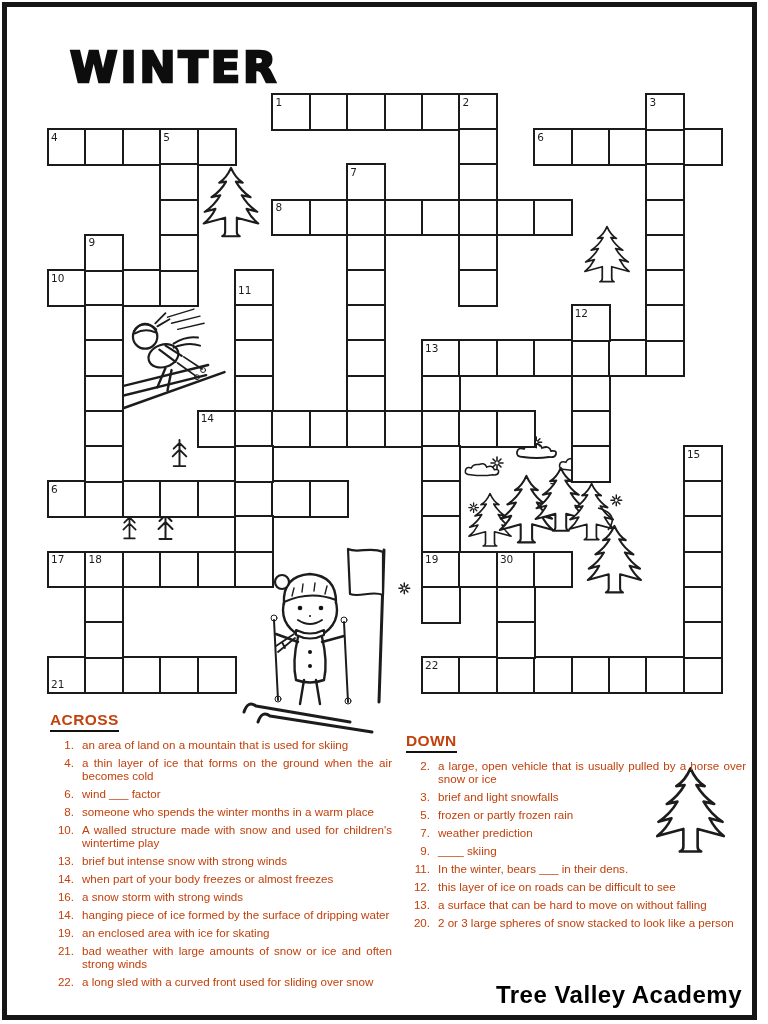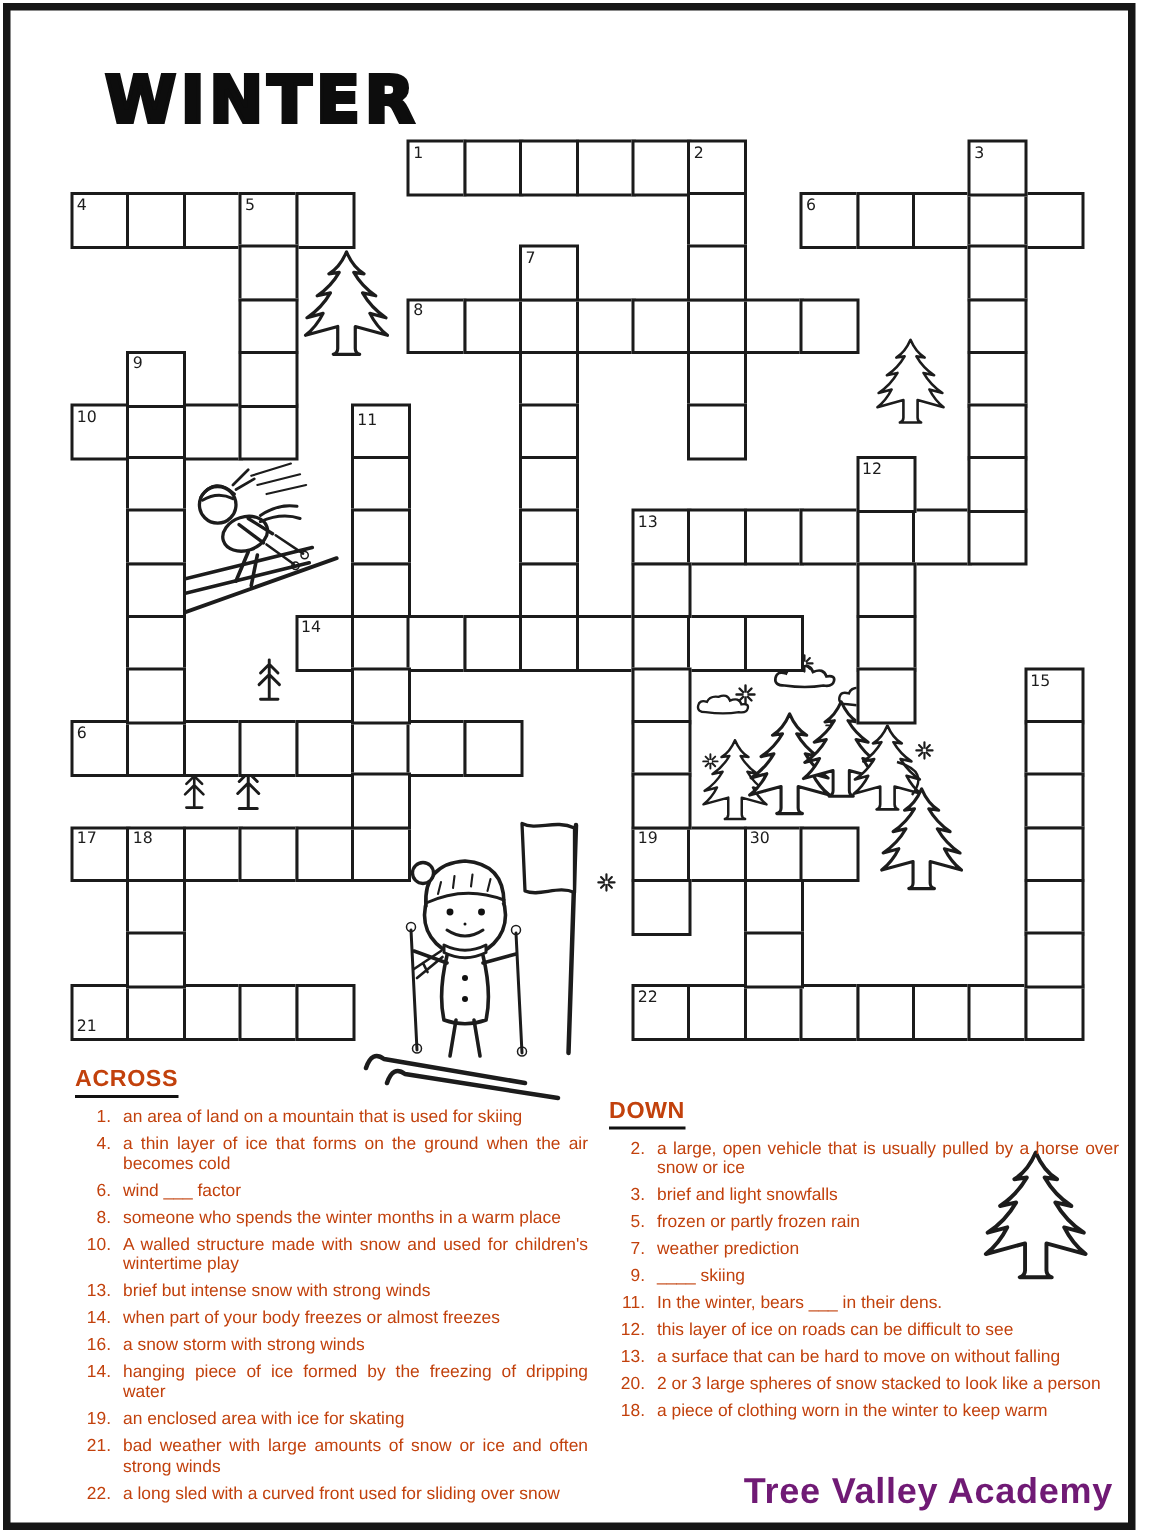--- a/index.html
+++ b/index.html
@@ -170,21 +170,21 @@
       <div class="cellnum" style="left: 51.1px; top: 483.8px;">6</div>
       <div class="cellnum" style="left: 51.1px; top: 554.2px;">17</div>
       <div class="cellnum" style="left: 425.1px; top: 554.2px;">19</div>
       <div class="cellnum" style="left: 51.1px; top: 679px;">21</div>
       <div class="cellnum" style="left: 425.1px; top: 659.8px;">22</div>
       <div class="cellnum" style="left: 462.5px; top: 96.6px;">2</div>
       <div class="cellnum" style="left: 649.5px; top: 96.6px;">3</div>
       <div class="cellnum" style="left: 163.3px; top: 131.8px;">5</div>
       <div class="cellnum" style="left: 350.3px; top: 167px;">7</div>
       <div class="cellnum" style="left: 88.5px; top: 237.4px;">9</div>
-      <div class="cellnum" style="left: 238.1px; top: 275px;">11</div>
+      <div class="cellnum" style="left: 238.1px; top: 285px;">11</div>
       <div class="cellnum" style="left: 574.7px; top: 307.8px;">12</div>
       <div class="cellnum" style="left: 686.9px; top: 448.6px;">15</div>
       <div class="cellnum" style="left: 88.5px; top: 554.2px;">18</div>
       <div class="cellnum" style="left: 499.9px; top: 554.2px;">30</div>
     </div>
 
   <svg width="0" height="0" style="position:absolute" aria-hidden="true">
     <defs>
       <g id="pine" stroke="#1c1c1c" stroke-width="2.2" fill="#ffffff" stroke-linejoin="round">
         <path d="M32,2 C29,9 25,14 20,17 L27,16 C23,23 18,28 12,32 L21,30 C17,37 11,43 5,47
@@ -322,21 +322,21 @@
         <div class="clue">
           <span class="clue-num">14.</span>
           <span class="clue-text">when part of your body freezes or almost freezes</span>
         </div>
         <div class="clue">
           <span class="clue-num">16.</span>
           <span class="clue-text">a snow storm with strong winds</span>
         </div>
         <div class="clue">
           <span class="clue-num">14.</span>
-          <span class="clue-text">hanging piece of ice formed by the freezing of dripping water</span>
+          <span class="clue-text">hanging piece of ice formed by the surface of dripping water</span>
         </div>
         <div class="clue">
           <span class="clue-num">19.</span>
           <span class="clue-text">an enclosed area with ice for skating</span>
         </div>
         <div class="clue">
           <span class="clue-num">21.</span>
           <span class="clue-text">bad weather with large amounts of snow or ice and often strong winds</span>
         </div>
         <div class="clue">
@@ -378,21 +378,17 @@
           <span class="clue-text">this layer of ice on roads can be difficult to see</span>
         </div>
         <div class="clue">
           <span class="clue-num">13.</span>
           <span class="clue-text">a surface that can be hard to move on without falling</span>
         </div>
         <div class="clue">
           <span class="clue-num">20.</span>
           <span class="clue-text">2 or 3 large spheres of snow stacked to look like a person</span>
         </div>
-        <div class="clue">
-          <span class="clue-num">18.</span>
-          <span class="clue-text">a piece of clothing worn in the winter to keep warm</span>
-        </div>
       </div>
   </div>
 
-  <div class="footer" style="color: #701a75;">Tree Valley Academy</div>
+  <div class="footer" style="color: #000000;">Tree Valley Academy</div>
 </div>
 
 </body></html>

